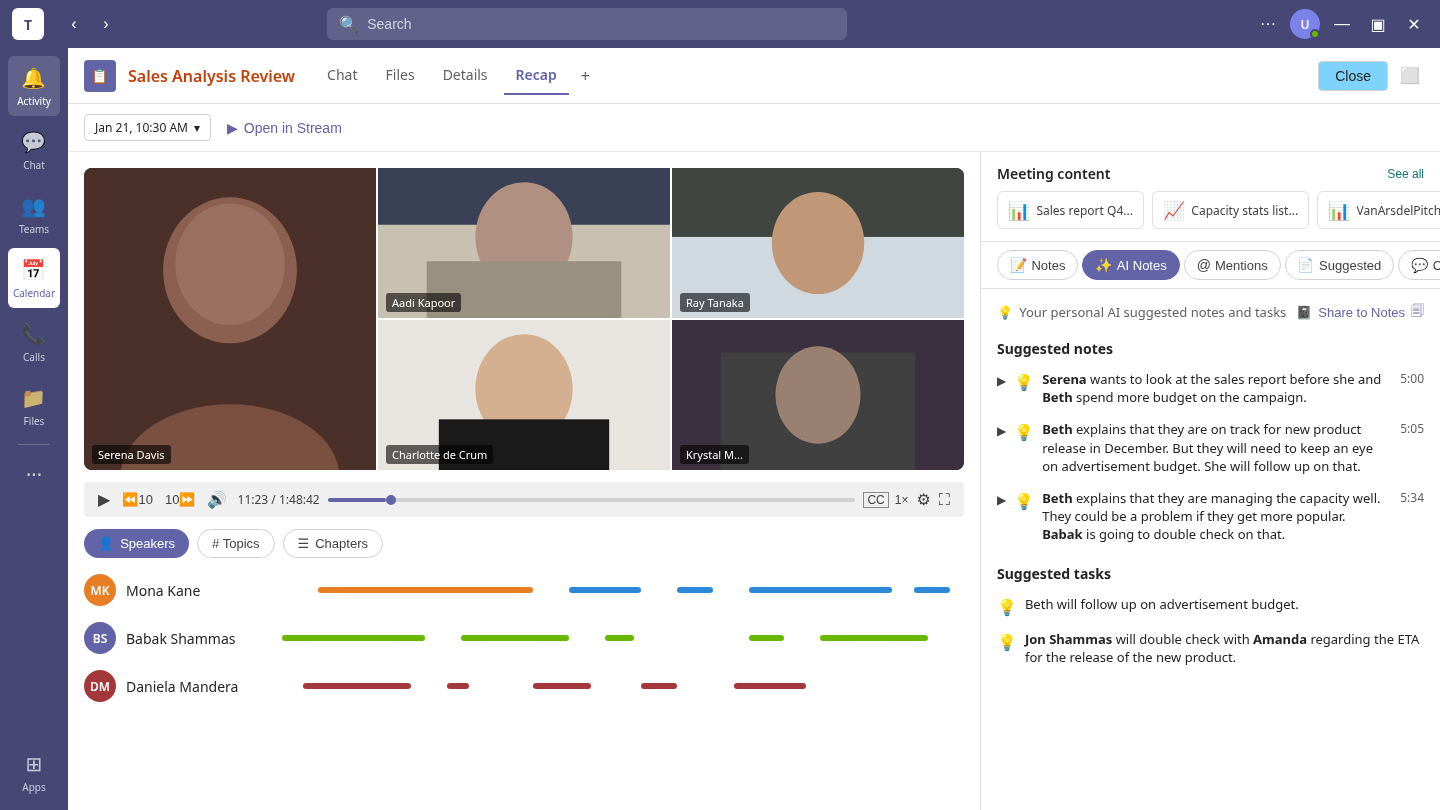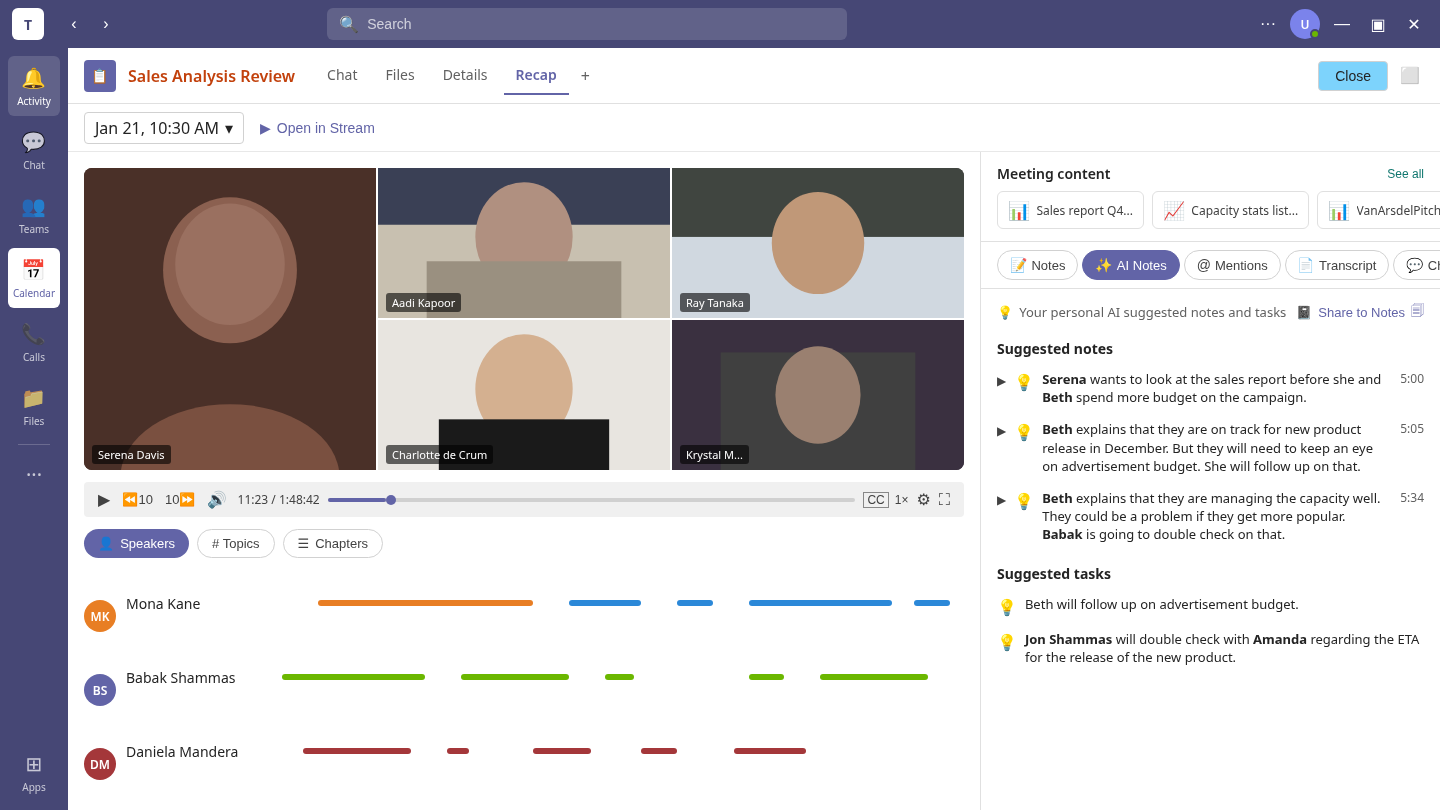--- a/index.html
+++ b/index.html
@@ -126,21 +126,21 @@
     }
 
     
     .recap-toolbar {
       height: 48px; border-bottom: 1px solid #e8e8e8;
       display: flex; align-items: center; padding: 0 16px; gap: 16px; flex-shrink: 0;
     }
     .date-selector {
       display: flex; align-items: center; gap: 6px;
       border: 1px solid #d1d1d1; border-radius: 4px; padding: 4px 10px;
-      cursor: pointer; font-size: 16px; color: #242424;
+      cursor: pointer; font-size: 12px; color: #242424;
     }
     .open-stream-btn {
       display: flex; align-items: center; gap: 6px;
       font-size: 14px; color: #6264a7; cursor: pointer; background: none; border: none;
     }
 
     
     .content-split {
       display: flex; flex: 1; overflow: hidden;
     }
@@ -193,21 +193,21 @@
 
     
     .speaker-list {
       flex: 1; overflow-y: auto; display: flex; flex-direction: column; gap: 8px;
     }
     .speaker-row {
       display: flex; align-items: center; gap: 10px; padding: 4px 0;
     }
     .speaker-avatar {
       width: 32px; height: 32px; border-radius: 50%; flex-shrink: 0;
-      display: flex; align-items: center; justify-content: center; font-size: 12px; font-weight: 600; color: white; margin-top: 26px;
+      display: flex; align-items: center; justify-content: center; font-size: 12px; font-weight: 600; color: white;
     }
     .speaker-name { font-size: 14px; color: #242424; white-space: nowrap; width: 110px; flex-shrink: 0; }
     .speaker-timeline { flex: 1; height: 10px; position: relative; }
     .timeline-bar {
       position: absolute; height: 6px; top: 2px; border-radius: 3px;
     }
 
     
     .right-panel {
       width: 460px; border-left: 1px solid #e0e0e0;
@@ -571,21 +571,21 @@
           <button class="notes-tab active">
             <span class="notes-tab-icon">✨</span>
             <span>AI Notes</span>
           </button>
           <button class="notes-tab">
             <span class="notes-tab-icon">@</span>
             <span>Mentions</span>
           </button>
           <button class="notes-tab">
             <span class="notes-tab-icon">📄</span>
-            <span>Transcript</span>
+            <span>Suggested</span>
           </button>
           <button class="notes-tab">
             <span class="notes-tab-icon">💬</span>
             <span>Chat</span>
           </button>
         </div>
 
         <div class="ai-notes-content">
           <div class="ai-header-row">
             <div class="ai-personal-text">

